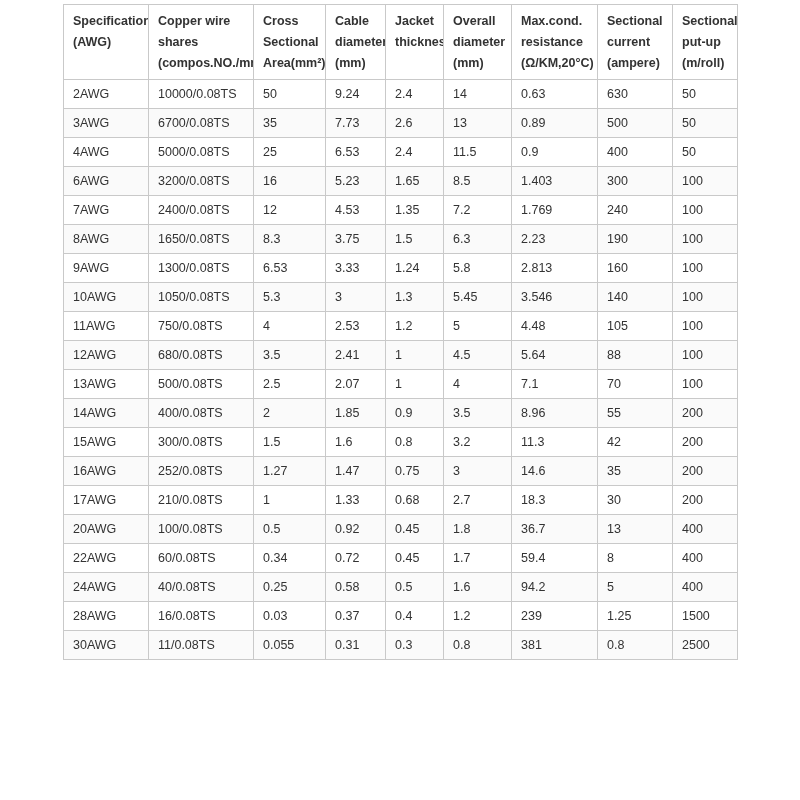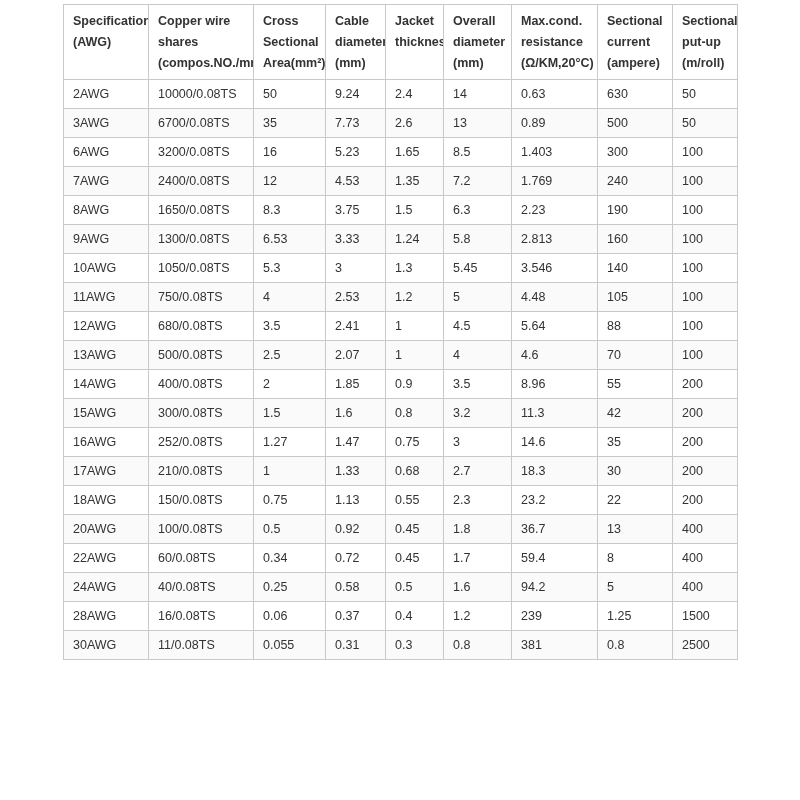--- a/index.html
+++ b/index.html
@@ -142,20 +142,31 @@
           <td>6700/0.08TS</td>
           <td>35</td>
           <td>7.73</td>
           <td>2.6</td>
           <td>13</td>
           <td>0.89</td>
           <td>500</td>
           <td>50</td>
         </tr>
         <tr>
+          <td>4AWG</td>
+          <td>5000/0.08TS</td>
+          <td>25</td>
+          <td>6.53</td>
+          <td>2.4</td>
+          <td>11.5</td>
+          <td>0.9</td>
+          <td>400</td>
+          <td>50</td>
+        </tr>
+        <tr>
           <td>6AWG</td>
           <td>3200/0.08TS</td>
           <td>16</td>
           <td>5.23</td>
           <td>1.65</td>
           <td>8.5</td>
           <td>1.403</td>
           <td>300</td>
           <td>100</td>
         </tr>
@@ -225,21 +236,21 @@
           <td>88</td>
           <td>100</td>
         </tr>
         <tr>
           <td>13AWG</td>
           <td>500/0.08TS</td>
           <td>2.5</td>
           <td>2.07</td>
           <td>1</td>
           <td>4</td>
-          <td>4.6</td>
+          <td>7.1</td>
           <td>70</td>
           <td>100</td>
         </tr>
         <tr>
           <td>14AWG</td>
           <td>400/0.08TS</td>
           <td>2</td>
           <td>1.85</td>
           <td>0.9</td>
           <td>3.5</td>
@@ -274,31 +285,20 @@
           <td>210/0.08TS</td>
           <td>1</td>
           <td>1.33</td>
           <td>0.68</td>
           <td>2.7</td>
           <td>18.3</td>
           <td>30</td>
           <td>200</td>
         </tr>
         <tr>
-          <td>18AWG</td>
-          <td>150/0.08TS</td>
-          <td>0.75</td>
-          <td>1.13</td>
-          <td>0.55</td>
-          <td>2.3</td>
-          <td>23.2</td>
-          <td>22</td>
-          <td>200</td>
-        </tr>
-        <tr>
           <td>20AWG</td>
           <td>100/0.08TS</td>
           <td>0.5</td>
           <td>0.92</td>
           <td>0.45</td>
           <td>1.8</td>
           <td>36.7</td>
           <td>13</td>
           <td>400</td>
         </tr>
@@ -320,21 +320,21 @@
           <td>0.58</td>
           <td>0.5</td>
           <td>1.6</td>
           <td>94.2</td>
           <td>5</td>
           <td>400</td>
         </tr>
         <tr>
           <td>28AWG</td>
           <td>16/0.08TS</td>
-          <td>0.06</td>
+          <td>0.03</td>
           <td>0.37</td>
           <td>0.4</td>
           <td>1.2</td>
           <td>239</td>
           <td>1.25</td>
           <td>1500</td>
         </tr>
         <tr>
           <td>30AWG</td>
           <td>11/0.08TS</td>

